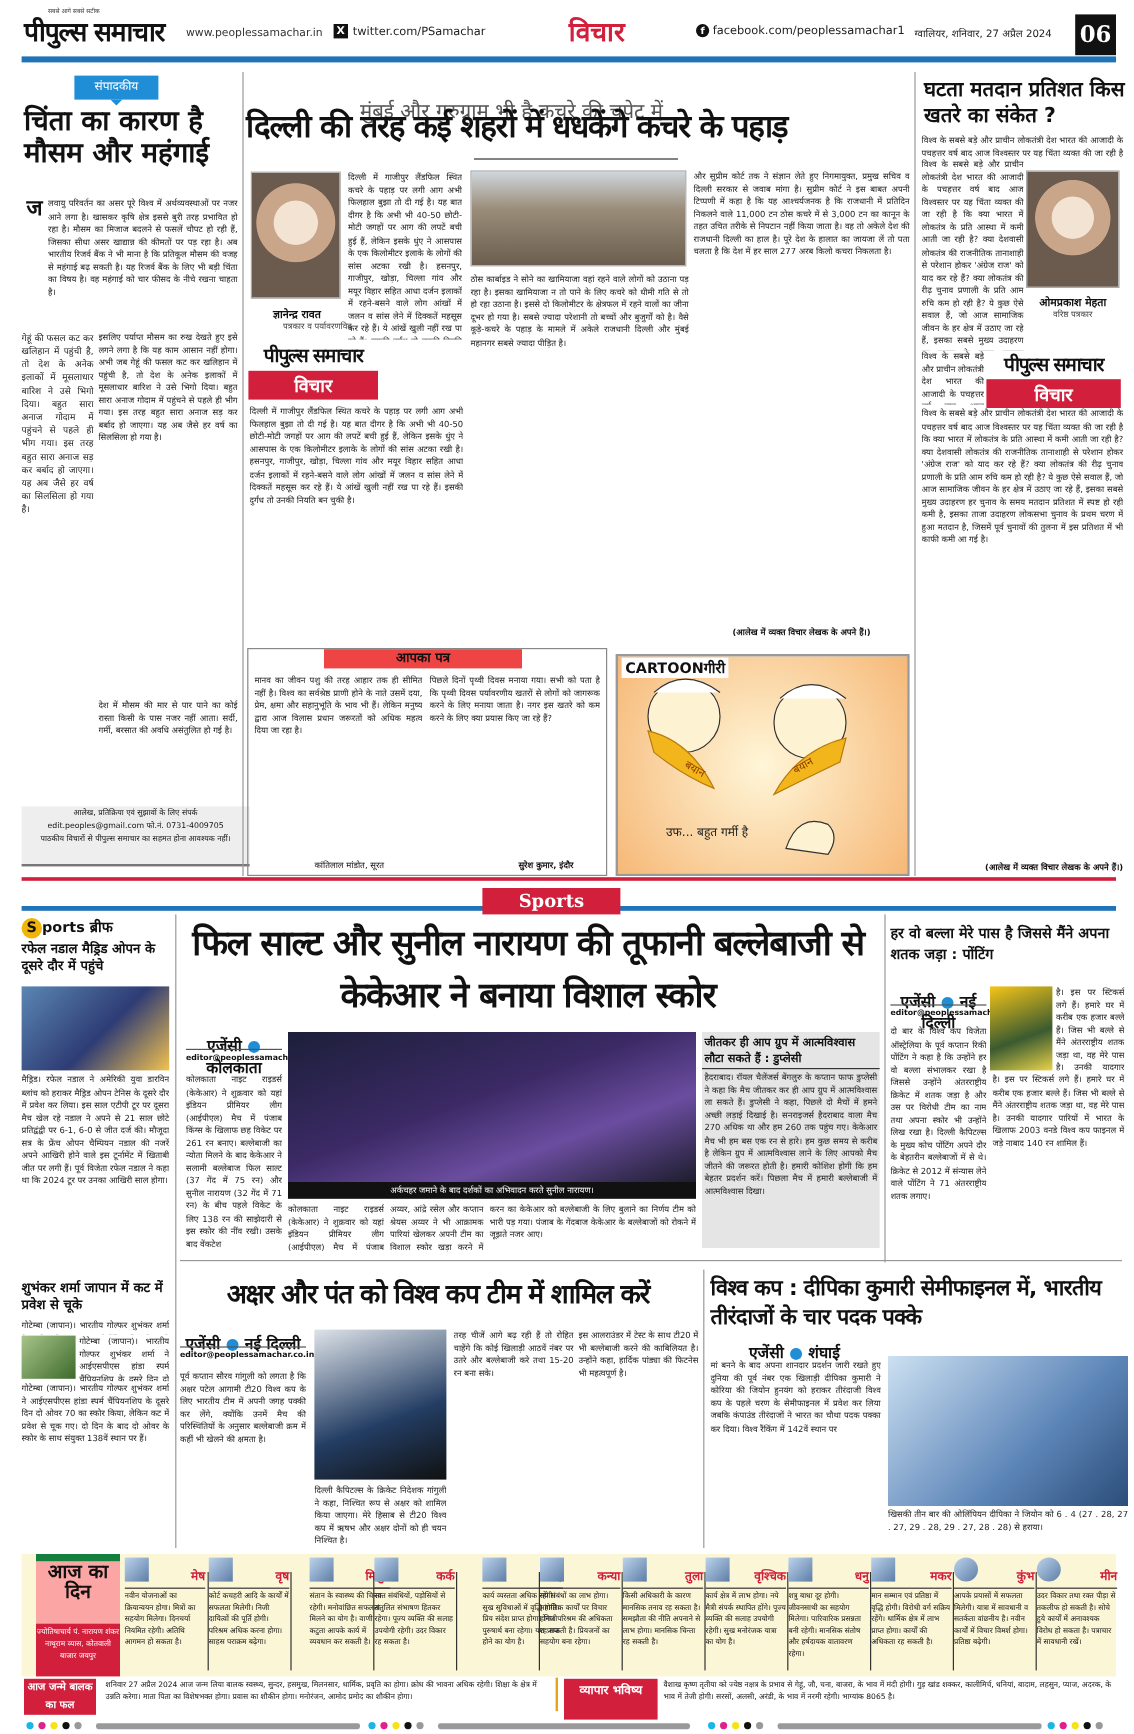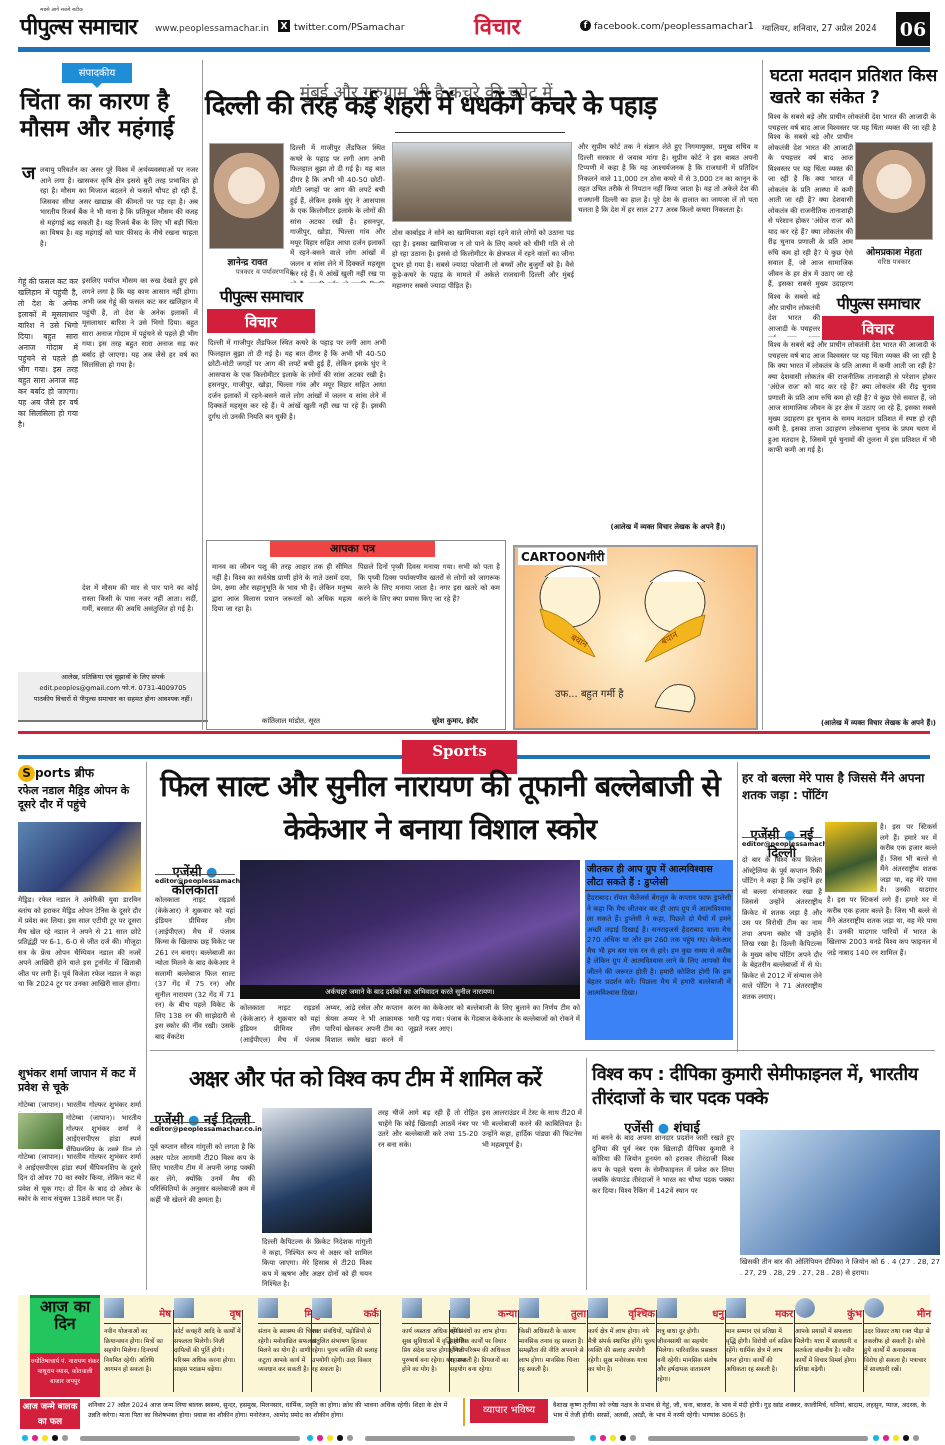--- a/index.html
+++ b/index.html
@@ -33,49 +33,49 @@
 .brand-box .bl{font-family:"DejaVu Serif",serif;font-weight:bold;font-size:16px;letter-spacing:-1px}
 .brand-box .vichar{background:#d21f3c;color:#fff;font-weight:bold;font-size:15px;padding:2px 0;margin-top:2px}
 .right-head{left:770px;top:64px;width:170px;font-weight:bold;font-size:17px;line-height:22px}
 .apka{left:206px;top:540px;width:300px;height:190px;border:1px solid #888}
 .apka-title{left:270px;top:541px;width:165px;height:16px;background:#ef4444;font-weight:bold;font-size:11px;text-align:center;line-height:16px}
 .cartoon{left:513px;top:545px;width:245px;height:185px;border:2px solid #999;background:radial-gradient(circle at 50% 50%,#fff6d8,#f6b877)}
 .cartoon-title{left:518px;top:548px;font-weight:bold;font-size:12px;background:#fff;padding:0 3px}
 .contact{left:18px;top:672px;width:190px;height:50px;background:#eee;border-bottom:2px solid #777;font-size:6.5px;text-align:center;line-height:11px}
 .red-bar{left:18px;top:731px;width:912px;height:3px;background:#d21f3c}
 .sports-rule{left:18px;top:755px;width:912px;height:4px;background:#1f73b7}
-.sports-tag{left:402px;top:740px;width:115px;height:34px;background:#d21f3c;color:#fff;font-family:"DejaVu Serif",serif;font-weight:bold;font-size:15px;text-align:center;line-height:22px}
+.sports-tag{left:402px;top:740px;width:115px;height:22px;background:#d21f3c;color:#fff;font-family:"DejaVu Serif",serif;font-weight:bold;font-size:15px;text-align:center;line-height:22px}
 .sbrief-tag{left:18px;top:764px;width:130px;font-weight:bold;font-size:12px}
 .sbrief-tag .s{display:inline-block;width:17px;height:17px;border-radius:50%;background:#f0b40a;color:#111;text-align:center;line-height:17px}
 .brief-head{font-weight:bold;font-size:11px;line-height:14px}
 .sports-head{left:150px;top:765px;width:580px;font-weight:bold;font-size:29px;line-height:43px;text-align:center;letter-spacing:-1px}
 .byline{font-size:13px;font-weight:bold;text-align:center}
 .byline .b{color:#1f8ed6}
 .email{font-size:6.5px;font-weight:bold;border-top:1px solid #555;padding-top:2px}
-.dup-box{left:588px;top:860px;width:145px;height:180px;background:#3b82f6}
+.dup-box{left:588px;top:860px;width:145px;height:180px;background:#e5e5e5}
 .dup-head{font-size:9.5px;font-weight:bold;border-bottom:1px solid #333;padding-bottom:2px;margin-bottom:2px}
 .kkr-photo{left:240px;top:860px;width:340px;height:125px;background:linear-gradient(160deg,#1c1f3a,#3c2a66 45%,#6b4da0 70%,#1d1d2d)}
 .kkr-caption{left:240px;top:985px;width:340px;height:14px;background:#111;color:#fff;font-size:7px;text-align:center;line-height:14px}
 .ganguly-photo{left:262px;top:1108px;width:110px;height:125px;background:linear-gradient(160deg,#dde2e8,#233d63 60%,#111)}
 .archery-photo{left:740px;top:1130px;width:200px;height:125px;background:linear-gradient(135deg,#cce0f2,#5d86b8 60%,#2b4d7a)}
 .ponting-photo{left:825px;top:822px;width:52px;height:70px;background:linear-gradient(160deg,#f5c518,#3a5a30 60%,#e8d24a)}
 .nadal-photo{left:18px;top:822px;width:123px;height:70px;background:linear-gradient(135deg,#5b86b2,#2e3c75 55%,#f2c14e)}
 .golfer-photo{left:18px;top:1113px;width:45px;height:36px;background:linear-gradient(135deg,#a8c48a,#3d6a2b)}
 .rashi-band{left:18px;top:1295px;width:912px;height:102px;background:#fbf6d6}
-.aaj-box{left:30px;top:1295px;width:70px;height:58px;background:#22c55e;border-top:3px solid #15803d;font-weight:bold;font-size:16px;text-align:center;line-height:17px}
+.aaj-box{left:30px;top:1295px;width:70px;height:58px;background:#fca5a5;border-top:6px solid #15803d;font-weight:bold;font-size:16px;text-align:center;line-height:17px}
 .aaj-astro{left:30px;top:1353px;width:70px;height:44px;background:#d21f3c;color:#fff;font-size:6.2px;text-align:center;line-height:10px;padding-top:3px}
 .rashi{top:1298px;width:67px;height:95px}
 .rashi .ic{width:20px;height:20px;background:linear-gradient(135deg,#bcd3ec,#5e7ea6);display:inline-block}
 .rashi .nm{font-weight:bold;color:#d21f3c;font-size:10px;float:right;margin-top:8px}
 .rashi .hr{clear:both;height:1px;background:#333;margin:1px 0 2px}
 .rashi .tx{font-size:6.2px;line-height:9.5px}
 .rashi-sep{top:1310px;width:1px;height:82px;background:#333}
 .janme-tag{left:20px;top:1399px;width:60px;height:30px;background:#d21f3c;color:#fff;font-weight:bold;font-size:8.5px;text-align:center;line-height:15px}
 .janme-text{left:88px;top:1400px;width:372px;font-size:6.3px;line-height:10px}
-.vyapar-tag{left:470px;top:1399px;width:78px;height:24px;background:#d21f3c;color:#fff;font-weight:normal;font-size:10px;text-align:center;line-height:22px}
+.vyapar-tag{left:470px;top:1399px;width:78px;height:34px;background:#d21f3c;color:#fff;font-weight:bold;font-size:10px;text-align:center;line-height:22px}
 .vyapar-text{left:553px;top:1400px;width:380px;font-size:6.3px;line-height:10px}
 .reg{top:1435px;height:6px;display:flex;gap:4px;align-items:center}
 .reg i{display:inline-block;width:6px;height:6px;border-radius:50%}
 .grey-bar{top:1436px;height:5px;background:#999;border-radius:2px}
 </style>
 </head>
 <body>
 
 <div class="abs masthead">
   <div class="abs logo-tag">सबसे आगे सबसे सटीक</div>

